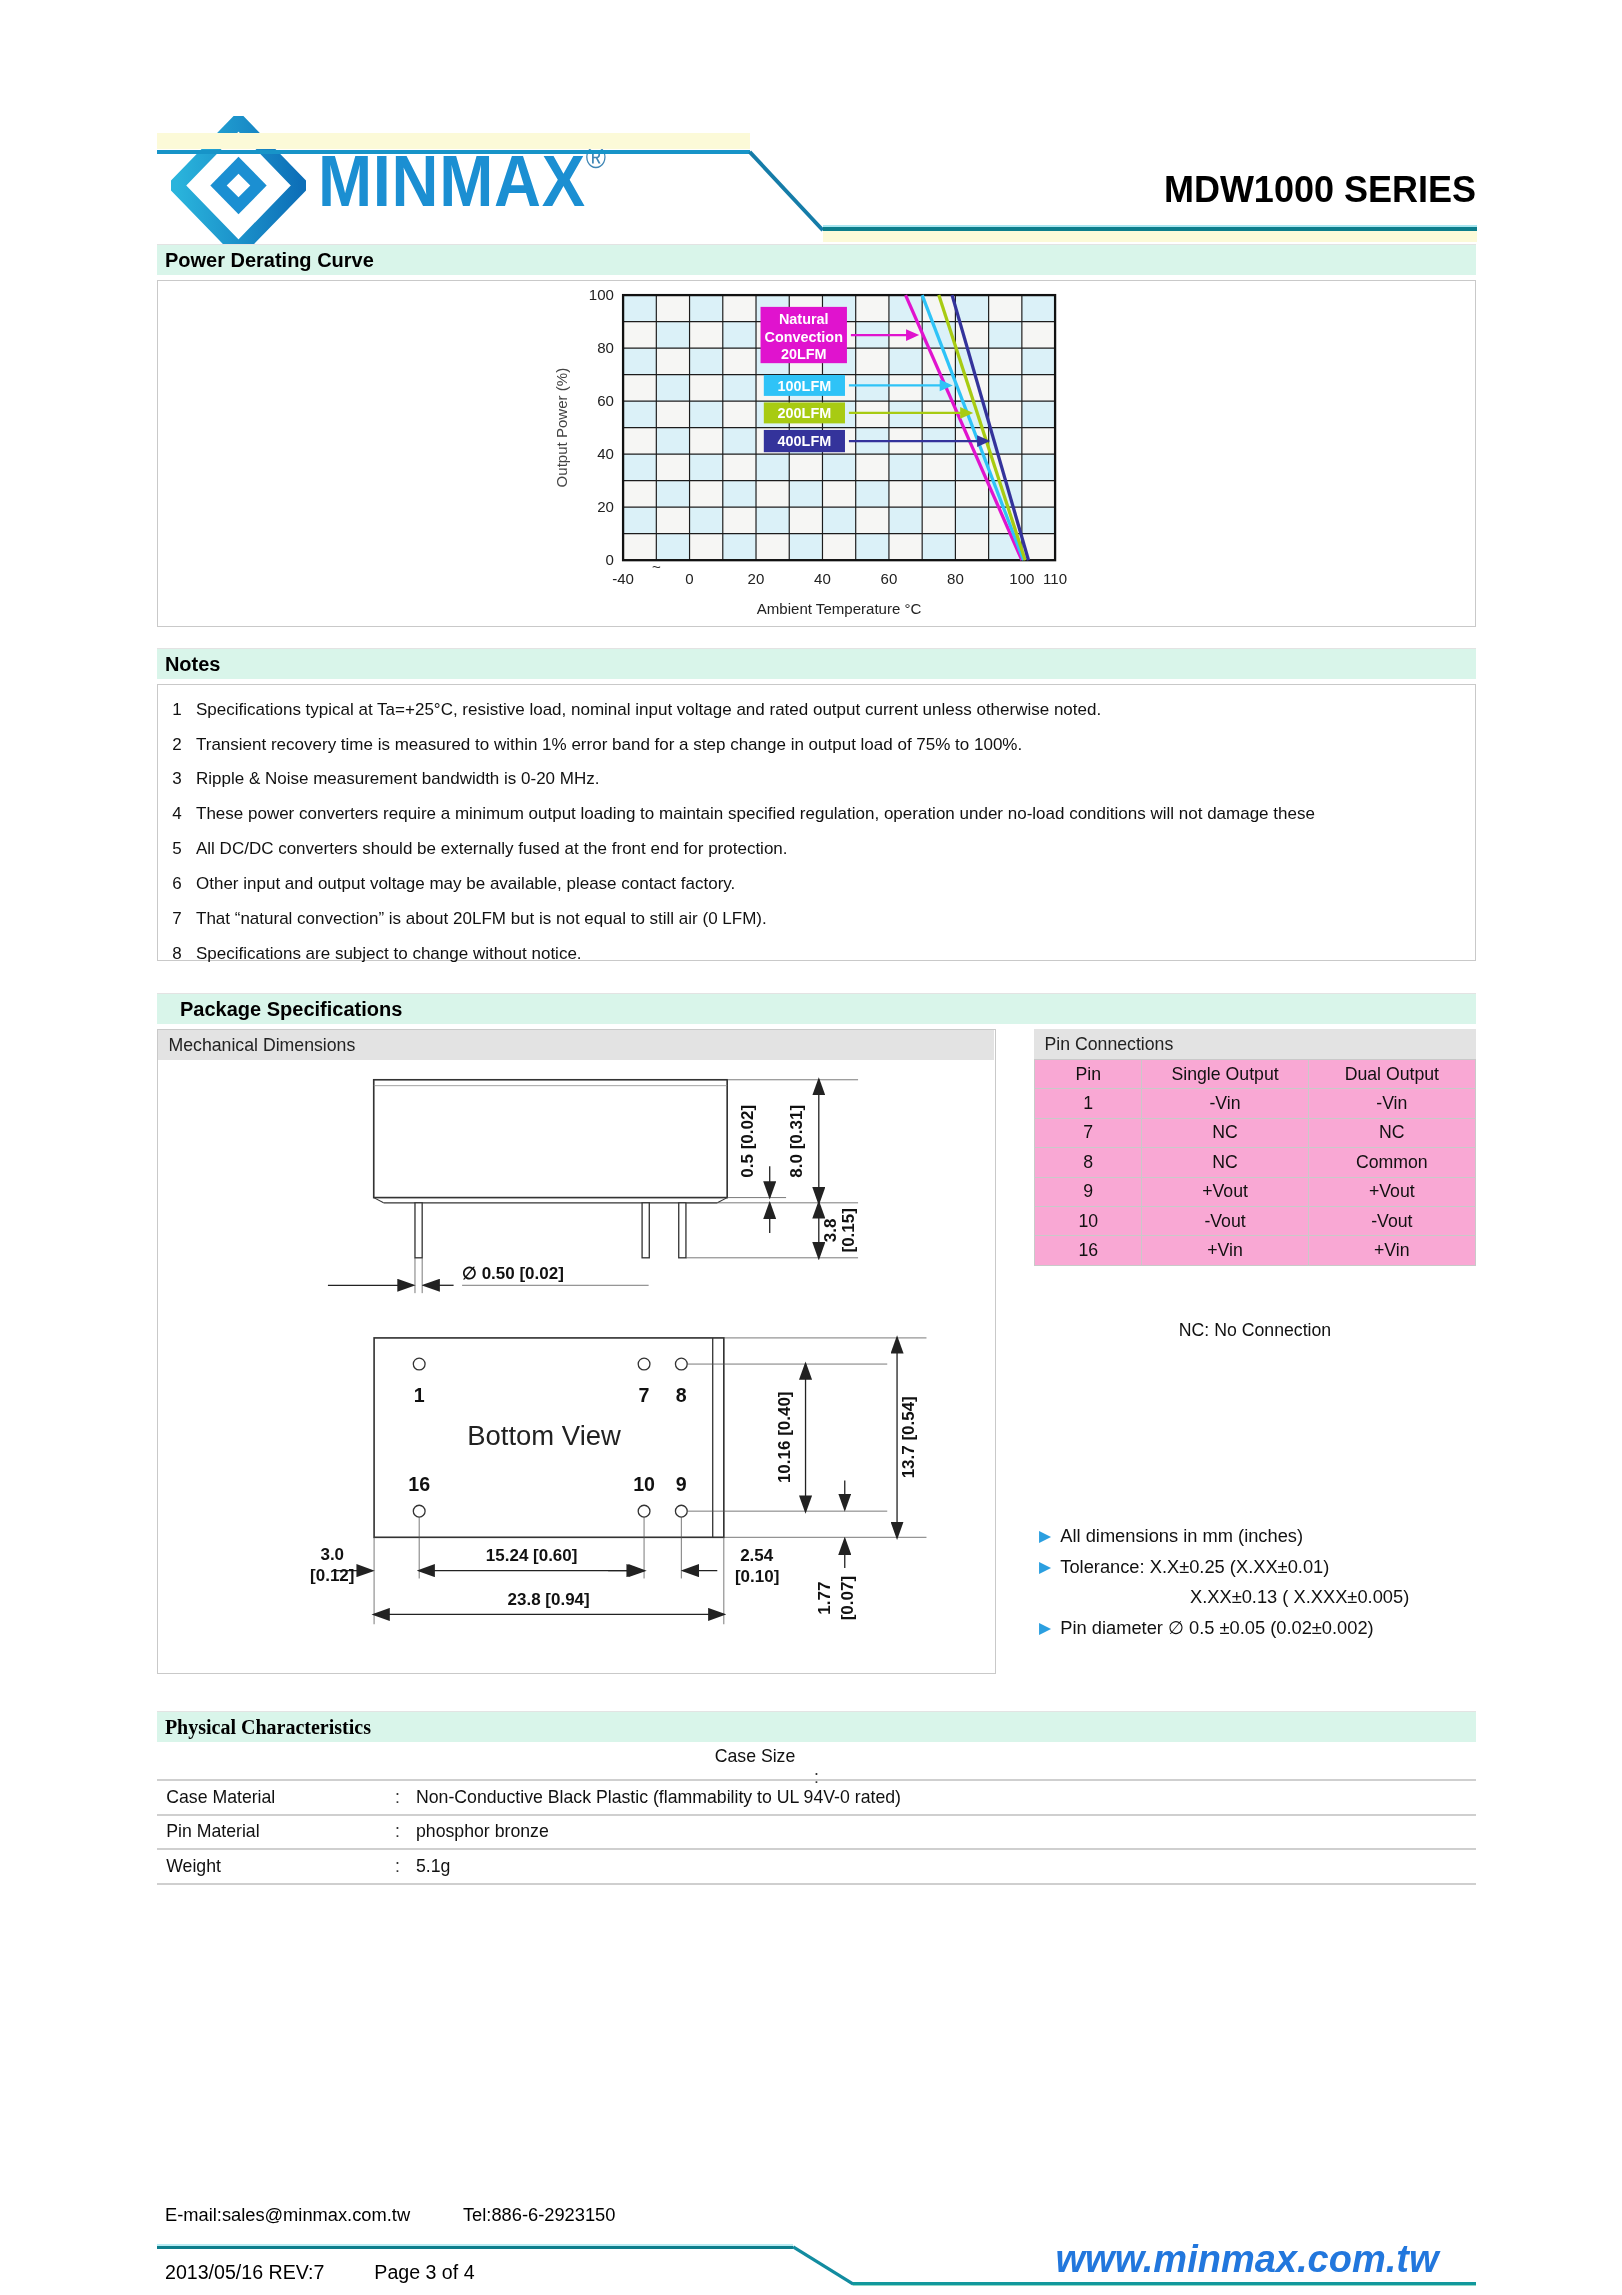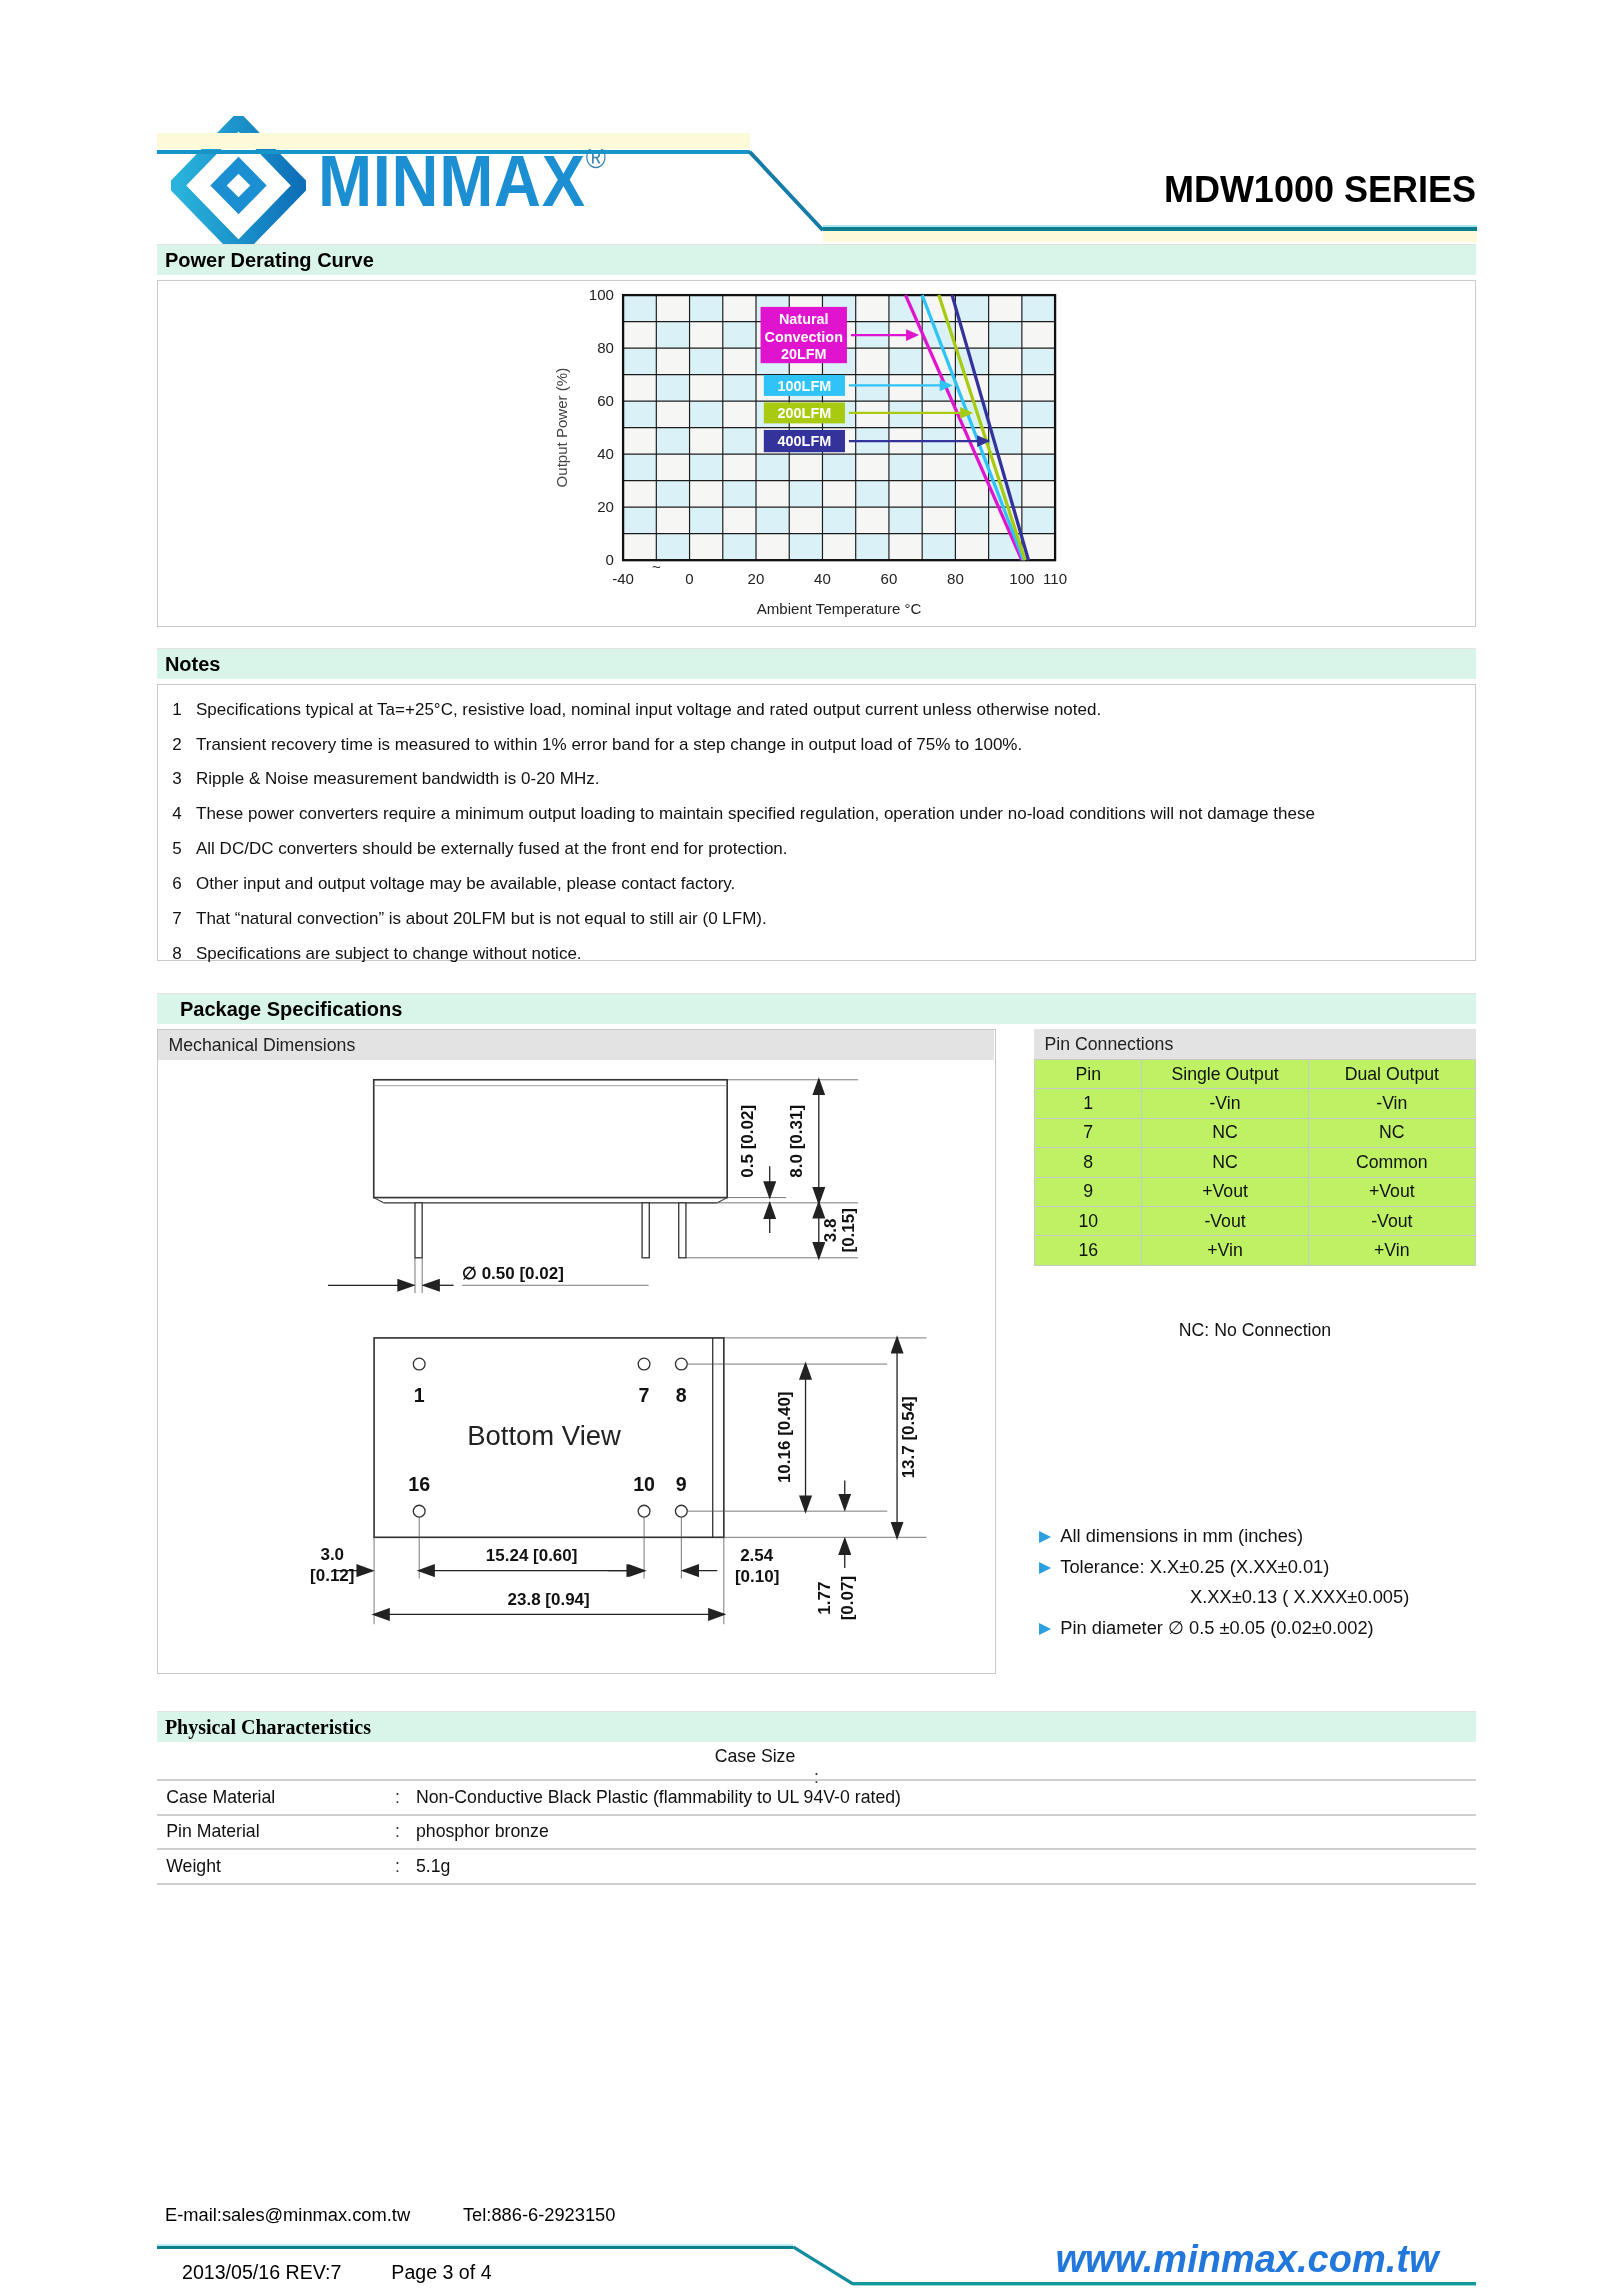--- a/index.html
+++ b/index.html
@@ -26,21 +26,21 @@
   .brand-reg { font-size:27.5px; vertical-align:34px; font-weight:normal; color:#3f86b5; }
   .series-title { position:absolute; right:146px; top:169px; font-size:36px; font-weight:bold; color:#000; }
   .subtitle { position:absolute; right:146px; top:249px; font-size:20px; color:#000; }
   .subtitle b { font-weight:bold; }
   .note-row { display:flex; font-size:17px; color:#111; margin-bottom:17px; line-height:1.05; }
   .note-num { width:38px; text-align:center; flex:0 0 38px; }
   .note-text { flex:1; padding-right:13px; }
   table.pin-table { position:absolute; left:1034px; top:1059px; width:442px; border-collapse:collapse; font-size:17.7px; }
   table.pin-table th { font-weight:normal; }
   table.pin-table th, table.pin-table td {
-    border:1.3px solid #c9c9c9; text-align:center; height:29.4px; background:#bef264; color:#111;
+    border:1.3px solid #c9c9c9; text-align:center; height:29.4px; background:#f9a8d4; color:#111;
   }
   .nc-note { position:absolute; left:1034px; top:1320px; width:442px; text-align:center; font-size:17.7px; }
   .bullet-line { display:flex; align-items:flex-start; font-size:18.3px; margin-bottom:8.5px; }
   .bullet-icon { color:#2b9fe0; font-size:15.7px; margin-right:9.2px; line-height:22px; }
   .bullet-cont { margin-left:151px; margin-bottom:8.5px; font-size:18.3px; }
   .phys-row {
     position:absolute; left:157px; width:1319px; height:35px; border-bottom:2px double #cfcfcf;
     display:flex; align-items:center; font-size:17.7px;
   }
   .phys-label { width:222px; padding-left:9.2px; }
@@ -529,19 +529,19 @@
   <span style="display:inline-block;width:43px;"></span>
   <span>Tel:886-6-2923150</span>
 </div>
 <div class="hline" style="left:157px;top:2244px;width:636px;height:2px;background:#b8ecf4;"></div>
 <div class="hline" style="left:157px;top:2246px;width:636px;height:3.3px;background:#0d7e8c;"></div>
 <svg class="abs" style="left:785px;top:2241px;" width="79" height="49" viewBox="0 0 120 75">
   <line x1="12" y1="9" x2="104" y2="66" stroke="#128ca0" stroke-width="5"></line>
 </svg>
 <div class="hline" style="left:853px;top:2282px;width:623px;height:2.6px;background:#11989c;"></div>
 <div class="hline" style="left:853px;top:2285px;width:623px;height:1.3px;background:#8fd8c8;"></div>
-<div class="footer-text" style="left:182px;top:2261px;font-size:19.6px;text-align:center;">
+<div class="footer-text" style="left:165px;top:2261px;font-size:19.6px;text-align:center;">
   <span>2013/05/16 REV:7</span>
   <span style="display:inline-block;width:39px;"></span>
   <span>Page 3 of 4</span>
 </div>
 <div class="website">www.minmax.com.tw</div>
 
 
 </body></html>

